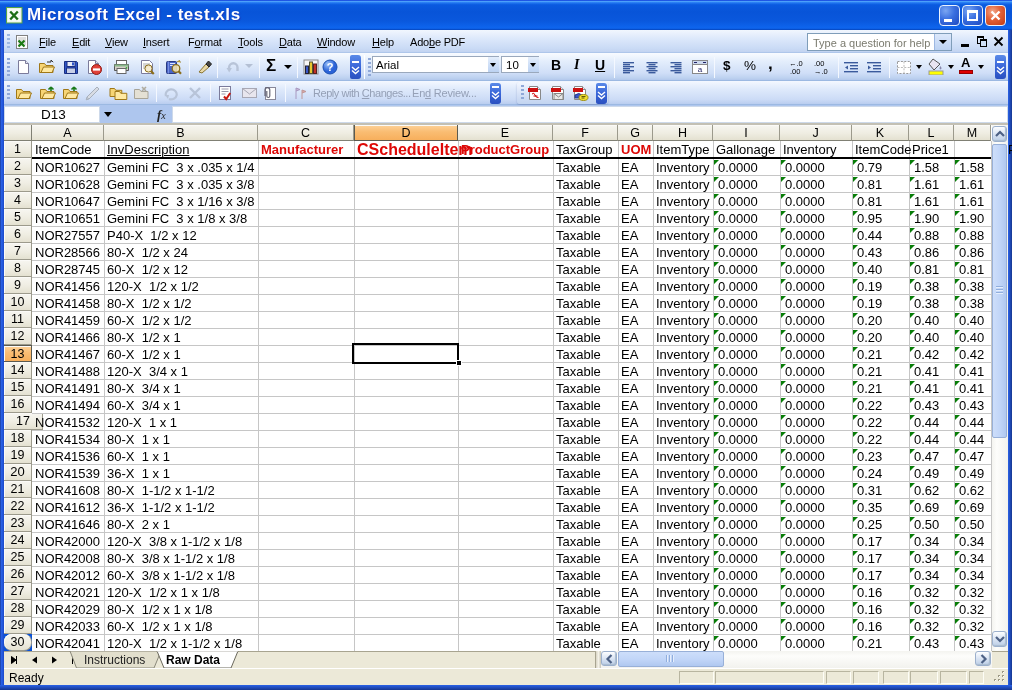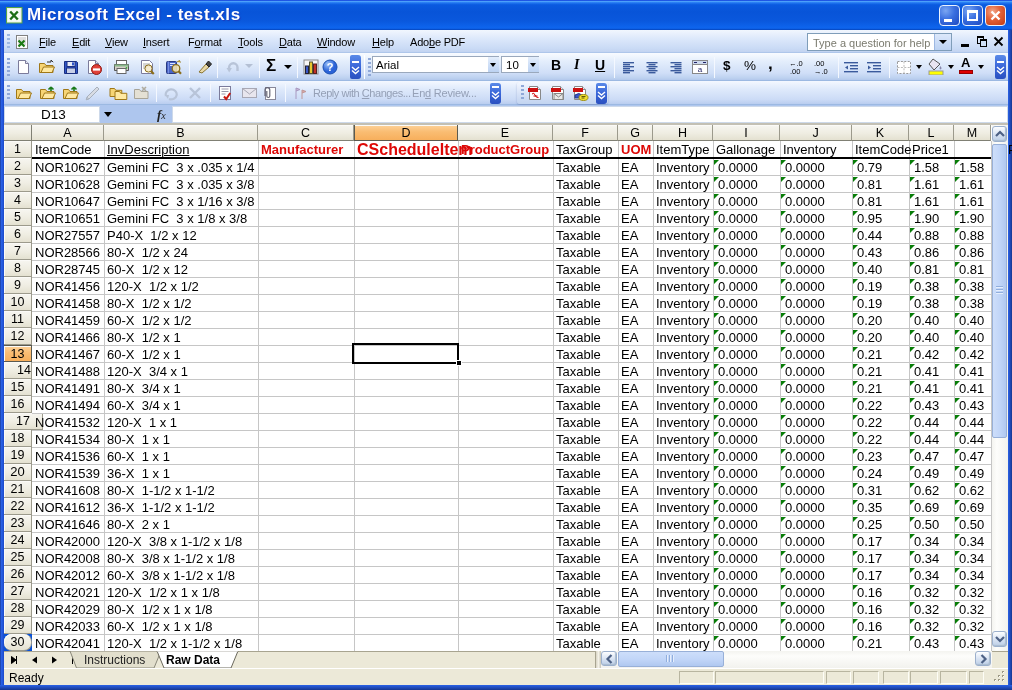--- a/index.html
+++ b/index.html
@@ -352,21 +352,21 @@
 <div class="ab" style="left:4px;top:192px;width:28px;height:17px;background:linear-gradient(180deg,#f7f6f1 0%,#efede2 55%,#e4e1d1 100%);border-right:1px solid #9c9a8c;border-bottom:1px solid #9c9a8c;box-shadow:inset 0 1px 0 #fbfaf7,inset 1px 0 0 #fbfaf7;text-align:center;font-size:12.5px;line-height:16px;color:#000;">4</div>
 <div class="ab" style="left:4px;top:209px;width:28px;height:17px;background:linear-gradient(180deg,#f7f6f1 0%,#efede2 55%,#e4e1d1 100%);border-right:1px solid #9c9a8c;border-bottom:1px solid #9c9a8c;box-shadow:inset 0 1px 0 #fbfaf7,inset 1px 0 0 #fbfaf7;text-align:center;font-size:12.5px;line-height:16px;color:#000;">5</div>
 <div class="ab" style="left:4px;top:226px;width:28px;height:17px;background:linear-gradient(180deg,#f7f6f1 0%,#efede2 55%,#e4e1d1 100%);border-right:1px solid #9c9a8c;border-bottom:1px solid #9c9a8c;box-shadow:inset 0 1px 0 #fbfaf7,inset 1px 0 0 #fbfaf7;text-align:center;font-size:12.5px;line-height:16px;color:#000;">6</div>
 <div class="ab" style="left:4px;top:243px;width:28px;height:17px;background:linear-gradient(180deg,#f7f6f1 0%,#efede2 55%,#e4e1d1 100%);border-right:1px solid #9c9a8c;border-bottom:1px solid #9c9a8c;box-shadow:inset 0 1px 0 #fbfaf7,inset 1px 0 0 #fbfaf7;text-align:center;font-size:12.5px;line-height:16px;color:#000;">7</div>
 <div class="ab" style="left:4px;top:260px;width:28px;height:17px;background:linear-gradient(180deg,#f7f6f1 0%,#efede2 55%,#e4e1d1 100%);border-right:1px solid #9c9a8c;border-bottom:1px solid #9c9a8c;box-shadow:inset 0 1px 0 #fbfaf7,inset 1px 0 0 #fbfaf7;text-align:center;font-size:12.5px;line-height:16px;color:#000;">8</div>
 <div class="ab" style="left:4px;top:277px;width:28px;height:17px;background:linear-gradient(180deg,#f7f6f1 0%,#efede2 55%,#e4e1d1 100%);border-right:1px solid #9c9a8c;border-bottom:1px solid #9c9a8c;box-shadow:inset 0 1px 0 #fbfaf7,inset 1px 0 0 #fbfaf7;text-align:center;font-size:12.5px;line-height:16px;color:#000;">9</div>
 <div class="ab" style="left:4px;top:294px;width:28px;height:17px;background:linear-gradient(180deg,#f7f6f1 0%,#efede2 55%,#e4e1d1 100%);border-right:1px solid #9c9a8c;border-bottom:1px solid #9c9a8c;box-shadow:inset 0 1px 0 #fbfaf7,inset 1px 0 0 #fbfaf7;text-align:center;font-size:12.5px;line-height:16px;color:#000;">10</div>
 <div class="ab" style="left:4px;top:311px;width:28px;height:17px;background:linear-gradient(180deg,#f7f6f1 0%,#efede2 55%,#e4e1d1 100%);border-right:1px solid #9c9a8c;border-bottom:1px solid #9c9a8c;box-shadow:inset 0 1px 0 #fbfaf7,inset 1px 0 0 #fbfaf7;text-align:center;font-size:12.5px;line-height:16px;color:#000;">11</div>
 <div class="ab" style="left:4px;top:328px;width:28px;height:17px;background:linear-gradient(180deg,#f7f6f1 0%,#efede2 55%,#e4e1d1 100%);border-right:1px solid #9c9a8c;border-bottom:1px solid #9c9a8c;box-shadow:inset 0 1px 0 #fbfaf7,inset 1px 0 0 #fbfaf7;text-align:center;font-size:12.5px;line-height:16px;color:#000;">12</div>
 <div class="ab" style="left:4px;top:345px;width:28px;height:17px;background:linear-gradient(180deg,#fdd299 0%,#fabd73 45%,#f7af5c 100%);border-right:1px solid #5a5a50;border-bottom:1px solid #5a5a50;border-top:1px solid #5a5a50;box-shadow:inset 0 1px 0 #fbfaf7,inset 1px 0 0 #fbfaf7;text-align:center;font-size:12.5px;line-height:16px;color:#000;">13</div>
-<div class="ab" style="left:4px;top:362px;width:28px;height:17px;background:linear-gradient(180deg,#f7f6f1 0%,#efede2 55%,#e4e1d1 100%);border-right:1px solid #9c9a8c;border-bottom:1px solid #9c9a8c;box-shadow:inset 0 1px 0 #fbfaf7,inset 1px 0 0 #fbfaf7;text-align:right;font-size:12.5px;line-height:16px;color:#000;">14</div>
+<div class="ab" style="left:4px;top:362px;width:28px;height:17px;background:linear-gradient(180deg,#f7f6f1 0%,#efede2 55%,#e4e1d1 100%);border-right:1px solid #9c9a8c;border-bottom:1px solid #9c9a8c;box-shadow:inset 0 1px 0 #fbfaf7,inset 1px 0 0 #fbfaf7;text-align:center;font-size:12.5px;line-height:16px;color:#000;">14</div>
 <div class="ab" style="left:4px;top:379px;width:28px;height:17px;background:linear-gradient(180deg,#f7f6f1 0%,#efede2 55%,#e4e1d1 100%);border-right:1px solid #9c9a8c;border-bottom:1px solid #9c9a8c;box-shadow:inset 0 1px 0 #fbfaf7,inset 1px 0 0 #fbfaf7;text-align:center;font-size:12.5px;line-height:16px;color:#000;">15</div>
 <div class="ab" style="left:4px;top:396px;width:28px;height:17px;background:linear-gradient(180deg,#f7f6f1 0%,#efede2 55%,#e4e1d1 100%);border-right:1px solid #9c9a8c;border-bottom:1px solid #9c9a8c;box-shadow:inset 0 1px 0 #fbfaf7,inset 1px 0 0 #fbfaf7;text-align:center;font-size:12.5px;line-height:16px;color:#000;">16</div>
 <div class="ab" style="left:4px;top:413px;width:39px;height:17px;background:linear-gradient(180deg,#f7f6f1 0%,#efede2 55%,#e4e1d1 100%);border-right:1px solid #9c9a8c;border-bottom:1px solid #9c9a8c;box-shadow:inset 0 1px 0 #fbfaf7,inset 1px 0 0 #fbfaf7;text-align:center;font-size:12.5px;line-height:16px;color:#000;">17</div>
 <div class="ab" style="left:4px;top:430px;width:28px;height:17px;background:linear-gradient(180deg,#f7f6f1 0%,#efede2 55%,#e4e1d1 100%);border-right:1px solid #9c9a8c;border-bottom:1px solid #9c9a8c;box-shadow:inset 0 1px 0 #fbfaf7,inset 1px 0 0 #fbfaf7;text-align:center;font-size:12.5px;line-height:16px;color:#000;">18</div>
 <div class="ab" style="left:4px;top:447px;width:28px;height:17px;background:linear-gradient(180deg,#f7f6f1 0%,#efede2 55%,#e4e1d1 100%);border-right:1px solid #9c9a8c;border-bottom:1px solid #9c9a8c;box-shadow:inset 0 1px 0 #fbfaf7,inset 1px 0 0 #fbfaf7;text-align:center;font-size:12.5px;line-height:16px;color:#000;">19</div>
 <div class="ab" style="left:4px;top:464px;width:28px;height:17px;background:linear-gradient(180deg,#f7f6f1 0%,#efede2 55%,#e4e1d1 100%);border-right:1px solid #9c9a8c;border-bottom:1px solid #9c9a8c;box-shadow:inset 0 1px 0 #fbfaf7,inset 1px 0 0 #fbfaf7;text-align:center;font-size:13px;line-height:16px;color:#000;">20</div>
 <div class="ab" style="left:4px;top:481px;width:28px;height:17px;background:linear-gradient(180deg,#f7f6f1 0%,#efede2 55%,#e4e1d1 100%);border-right:1px solid #9c9a8c;border-bottom:1px solid #9c9a8c;box-shadow:inset 0 1px 0 #fbfaf7,inset 1px 0 0 #fbfaf7;text-align:center;font-size:12.5px;line-height:16px;color:#000;">21</div>
 <div class="ab" style="left:4px;top:498px;width:28px;height:17px;background:linear-gradient(180deg,#f7f6f1 0%,#efede2 55%,#e4e1d1 100%);border-right:1px solid #9c9a8c;border-bottom:1px solid #9c9a8c;box-shadow:inset 0 1px 0 #fbfaf7,inset 1px 0 0 #fbfaf7;text-align:center;font-size:12.5px;line-height:16px;color:#000;">22</div>
 <div class="ab" style="left:4px;top:515px;width:28px;height:17px;background:linear-gradient(180deg,#f7f6f1 0%,#efede2 55%,#e4e1d1 100%);border-right:1px solid #9c9a8c;border-bottom:1px solid #9c9a8c;box-shadow:inset 0 1px 0 #fbfaf7,inset 1px 0 0 #fbfaf7;text-align:center;font-size:12.5px;line-height:16px;color:#000;">23</div>
 <div class="ab" style="left:4px;top:532px;width:28px;height:17px;background:linear-gradient(180deg,#f7f6f1 0%,#efede2 55%,#e4e1d1 100%);border-right:1px solid #9c9a8c;border-bottom:1px solid #9c9a8c;box-shadow:inset 0 1px 0 #fbfaf7,inset 1px 0 0 #fbfaf7;text-align:center;font-size:12.5px;line-height:16px;color:#000;">24</div>

